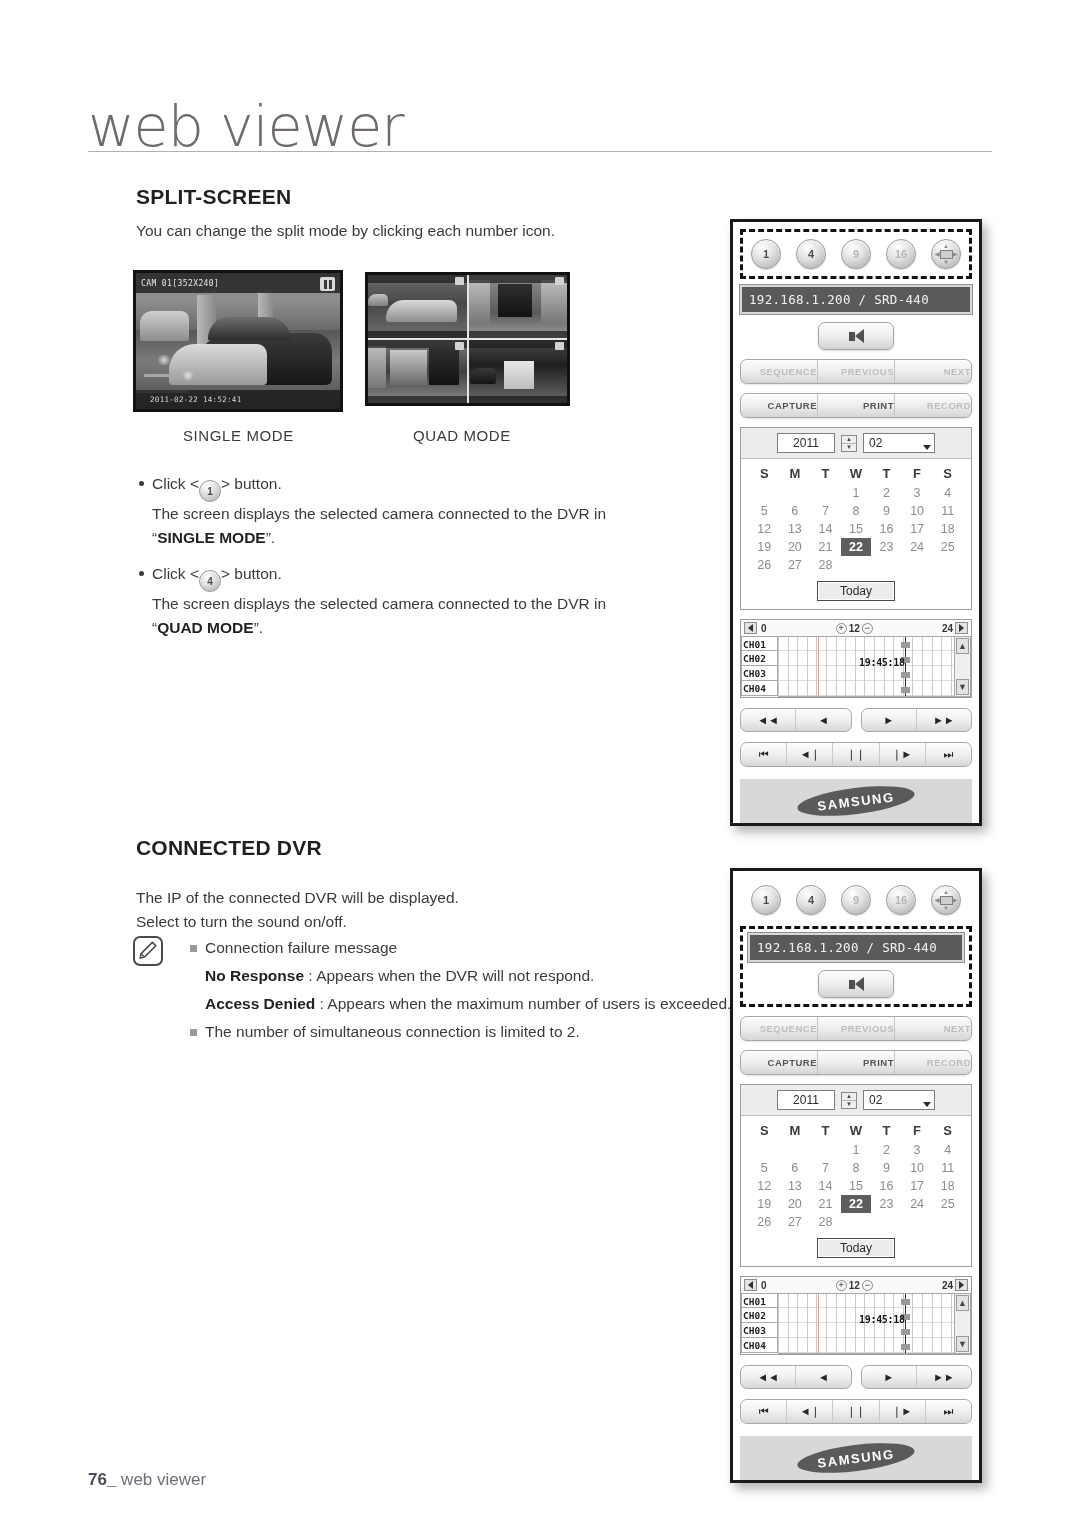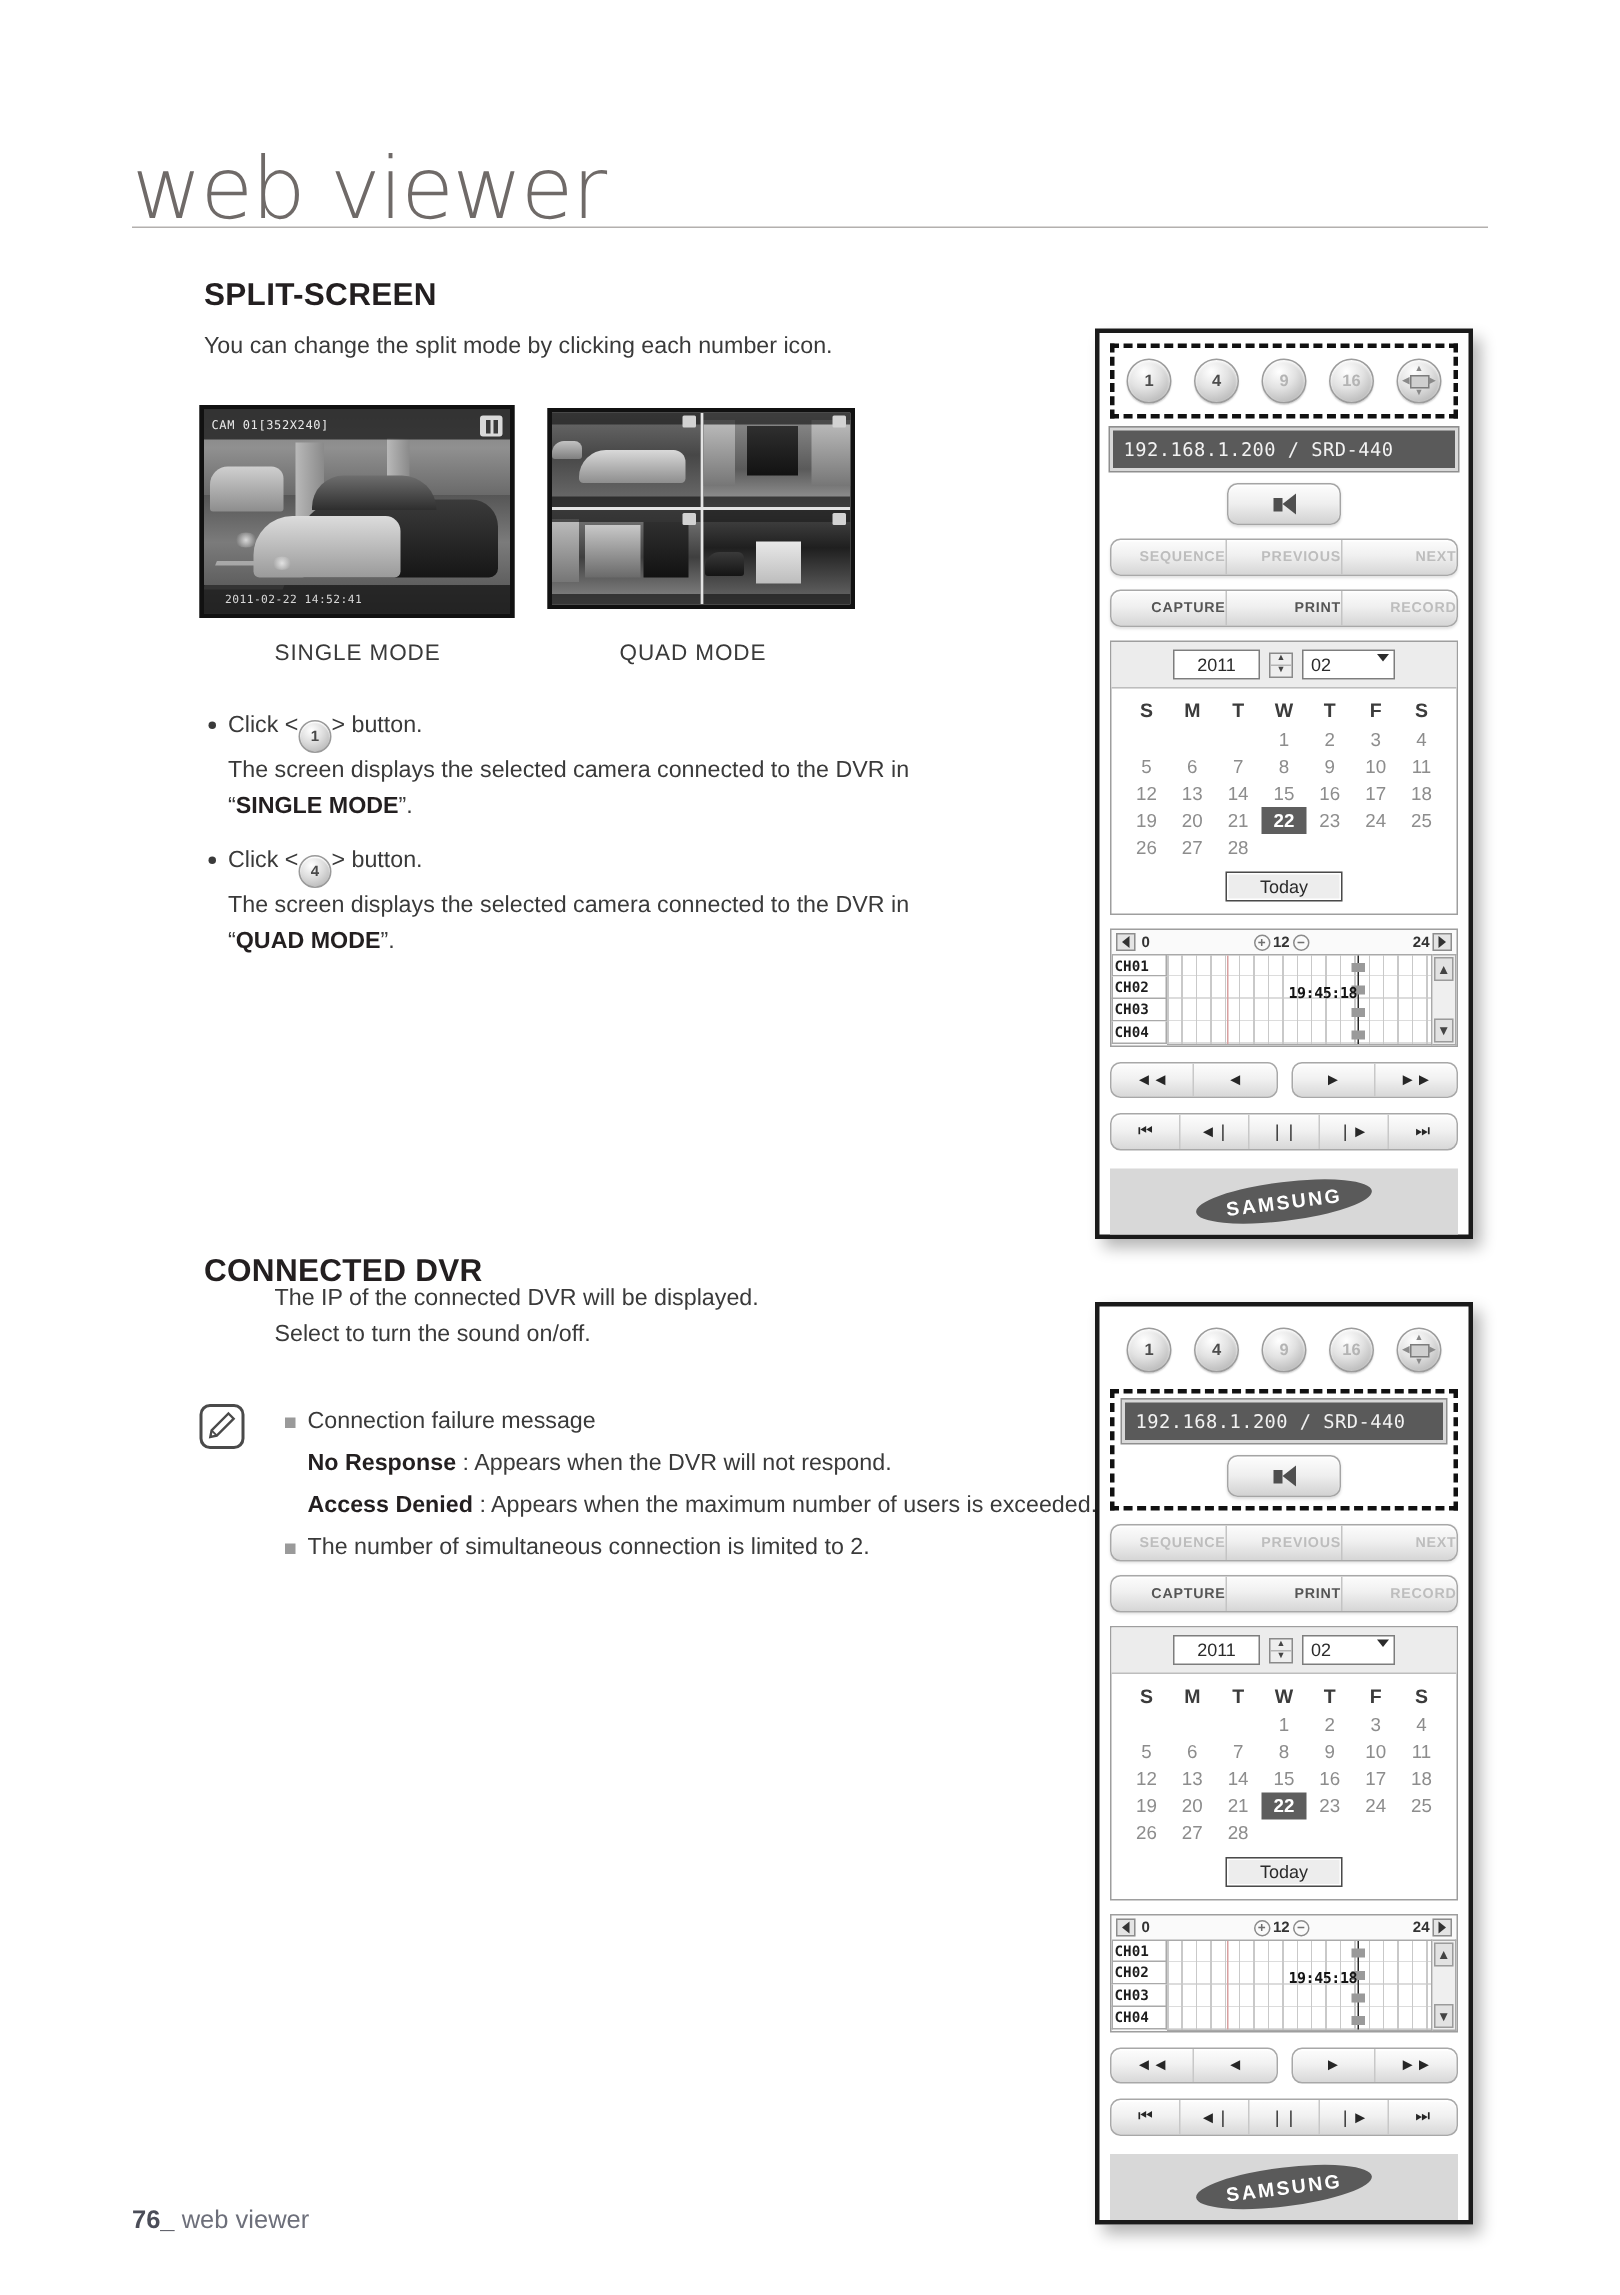--- a/index.html
+++ b/index.html
@@ -254,21 +254,21 @@
     background:#ececec; padding:5px 6px; border-bottom:1px solid #bdbdbd;
   }
   .year-field {
     width:58px; background:#fff; border:1px solid #7d7d7d;
     font-size:12px; text-align:center; padding:2px 0; color:#2b2b2b;
   }
   .spin { display:flex; flex-direction:column; border:1px solid #8a8a8a; background:#eee; }
   .spin span { font-size:6px; line-height:7px; padding:0 4px; color:#444; text-align:center; }
   .spin span:first-child { border-bottom:1px solid #b5b5b5; }
   .month-field {
-    width:62px; display:flex; align-items:flex-start; justify-content:space-between;
+    width:72px; display:flex; align-items:flex-end; justify-content:space-between;
     background:#fff; border:1px solid #7d7d7d; font-size:12px; padding:2px 3px 2px 5px;
     color:#2b2b2b;
   }
   .month-field .caret {
     width:0;height:0;border-left:4px solid transparent;border-right:4px solid transparent;
     border-top:5px solid #2b2b2b; margin-left:4px;
   }
   .cal-grid { padding:6px 8px 4px; }
   .cal-grid table { width:100%; border-collapse:collapse; }
   .cal-grid th {
@@ -472,21 +472,21 @@
   <div>
     <span>Click &lt;</span><span class="inline-btn">4</span><span>&gt; button.</span>
   </div>
   <div>The screen displays the selected camera connected to the DVR in</div>
   <div>
     <span>“</span><b class="strong">QUAD MODE</b><span>”.</span>
   </div>
 </div>
 
 <div class="sec-title" style="left:136px; top:836px;">CONNECTED DVR</div>
-<div class="body-text" style="left:136px; top:854px; width:600px;margin-left:47px;">
+<div class="body-text" style="left:136px; top:886px; width:600px;">
   <div>The IP of the connected DVR will be displayed.</div>
   <div>Select to turn the sound on/off.</div>
 </div>
 
 <div class="note-icon" style="left:133px; top:936px;">
   <svg viewBox="0 0 30 30" width="26" height="26" style="display:block;margin:0;">
     <path d="M20 5 L24 9 L11 22 L6 23 L7 18 Z" fill="none" stroke="#4a4a4a" stroke-width="1.8"></path>
     <path d="M7 18 L11 22" stroke="#4a4a4a" stroke-width="1.5"></path>
   </svg>
 </div>

